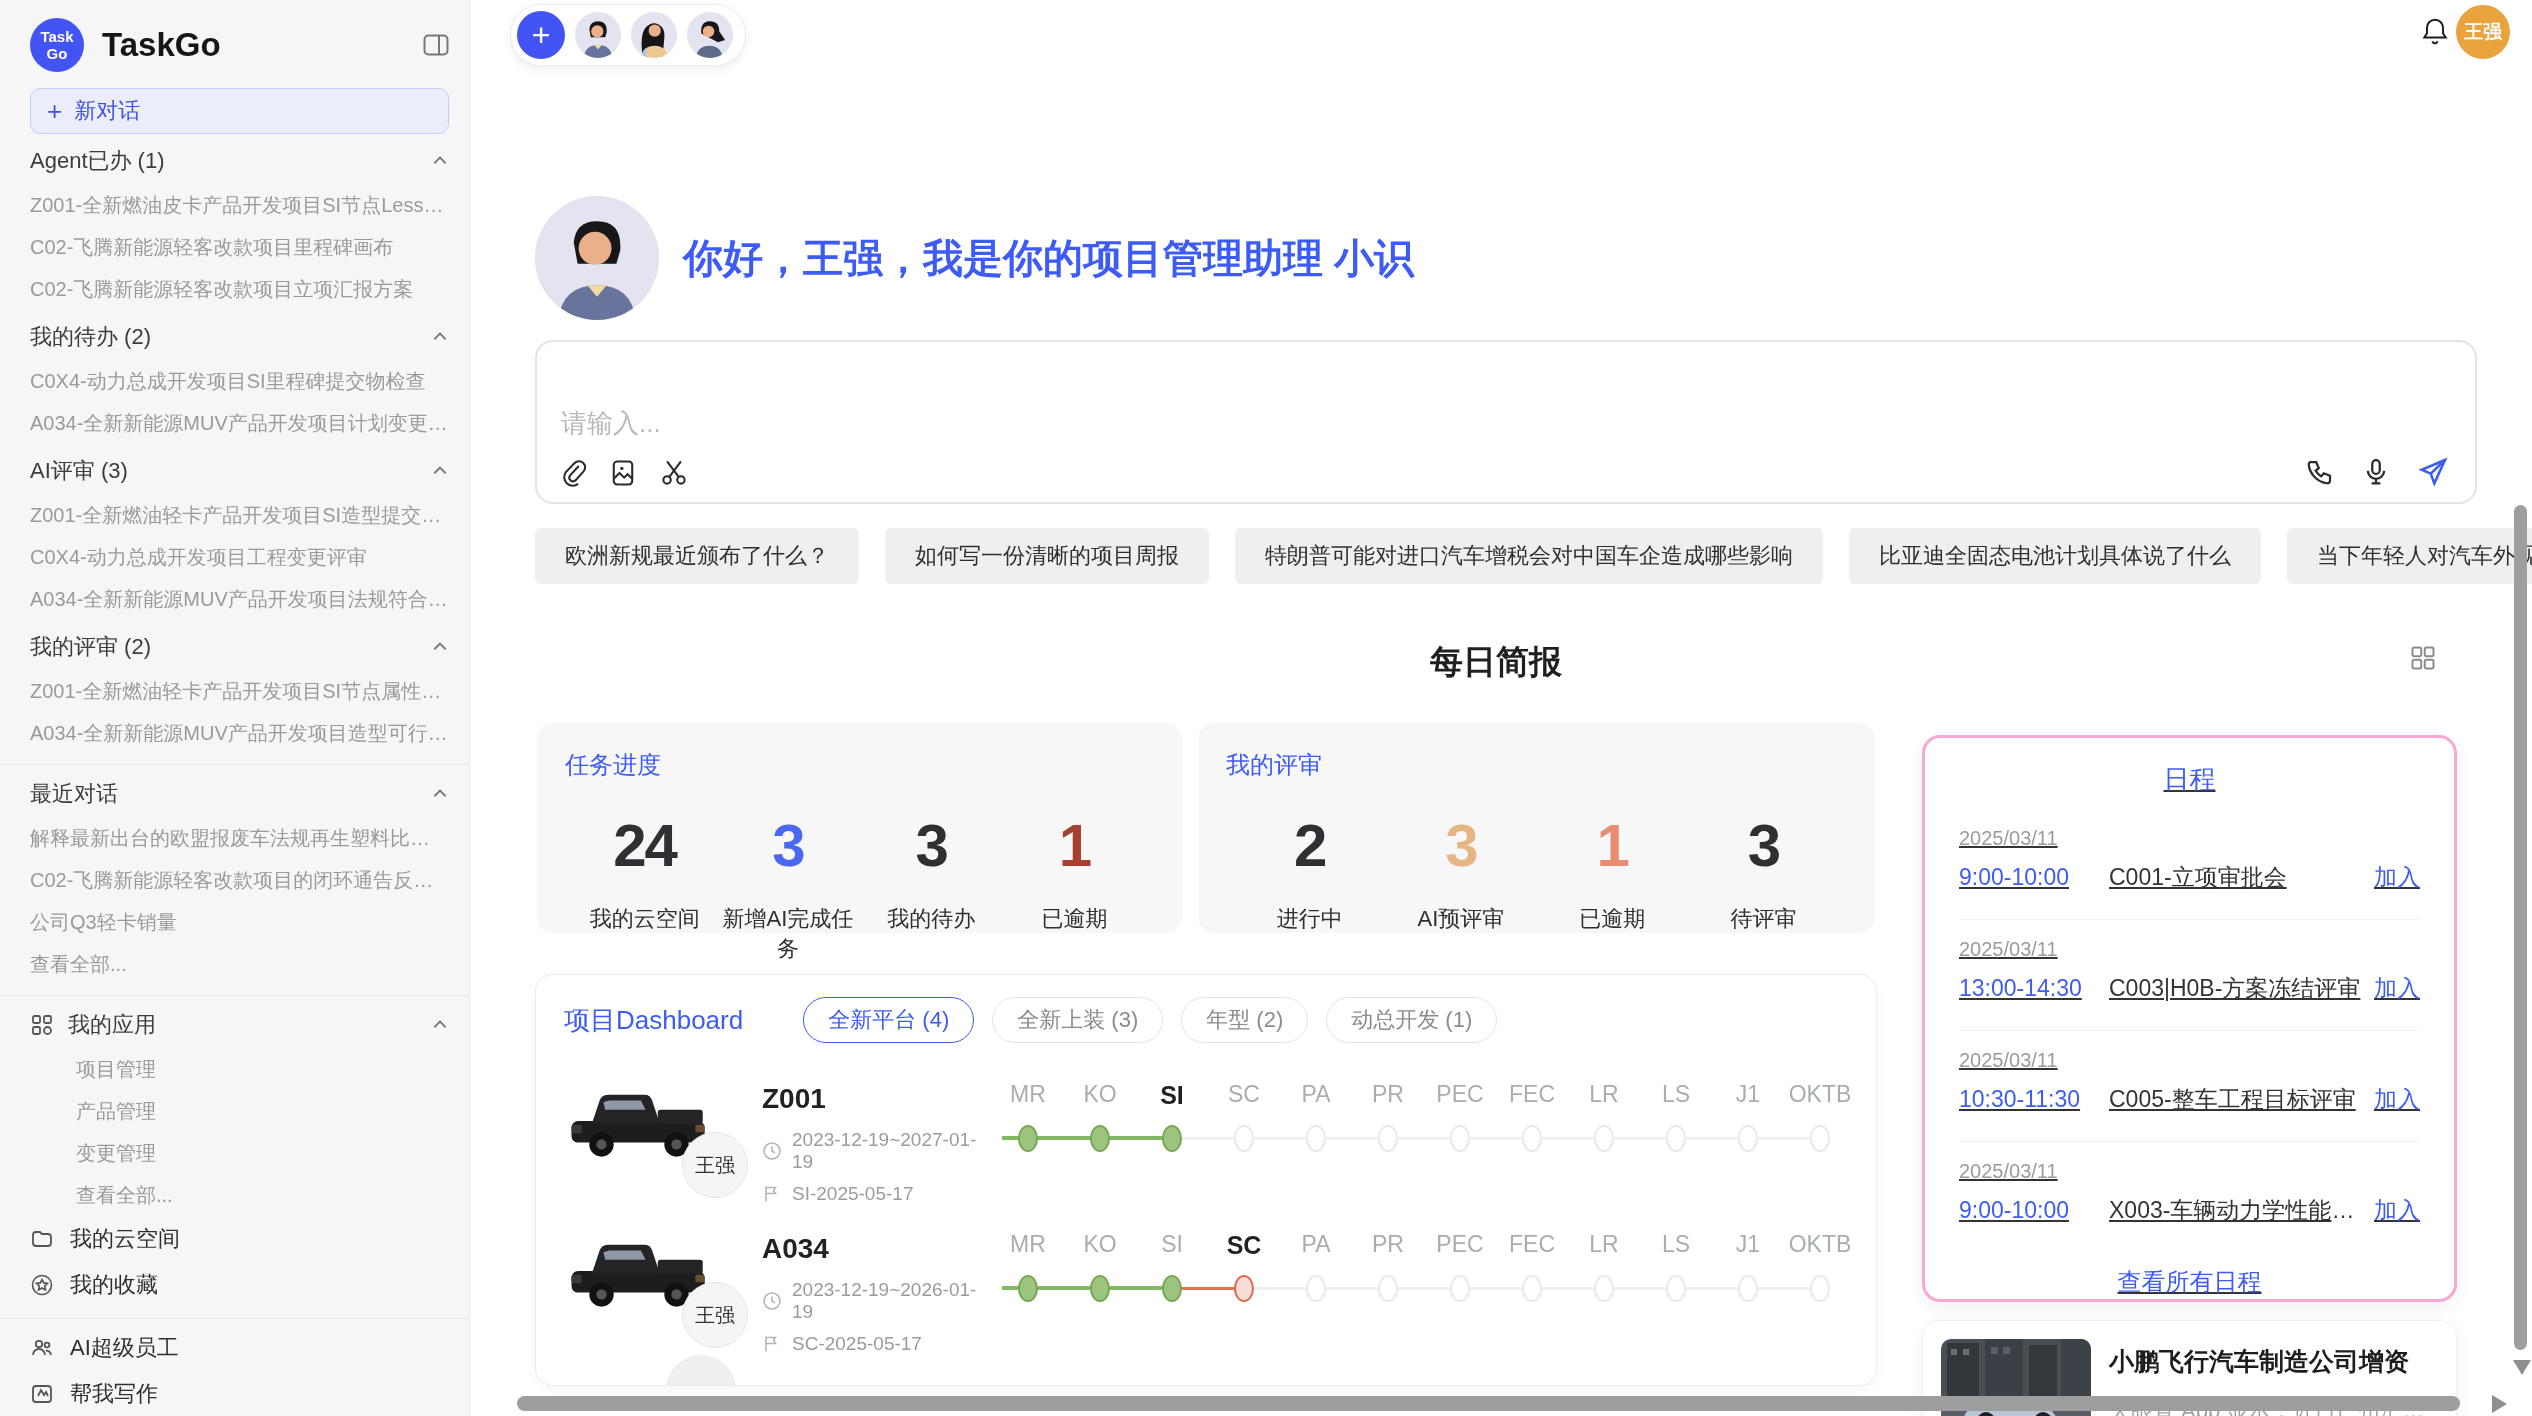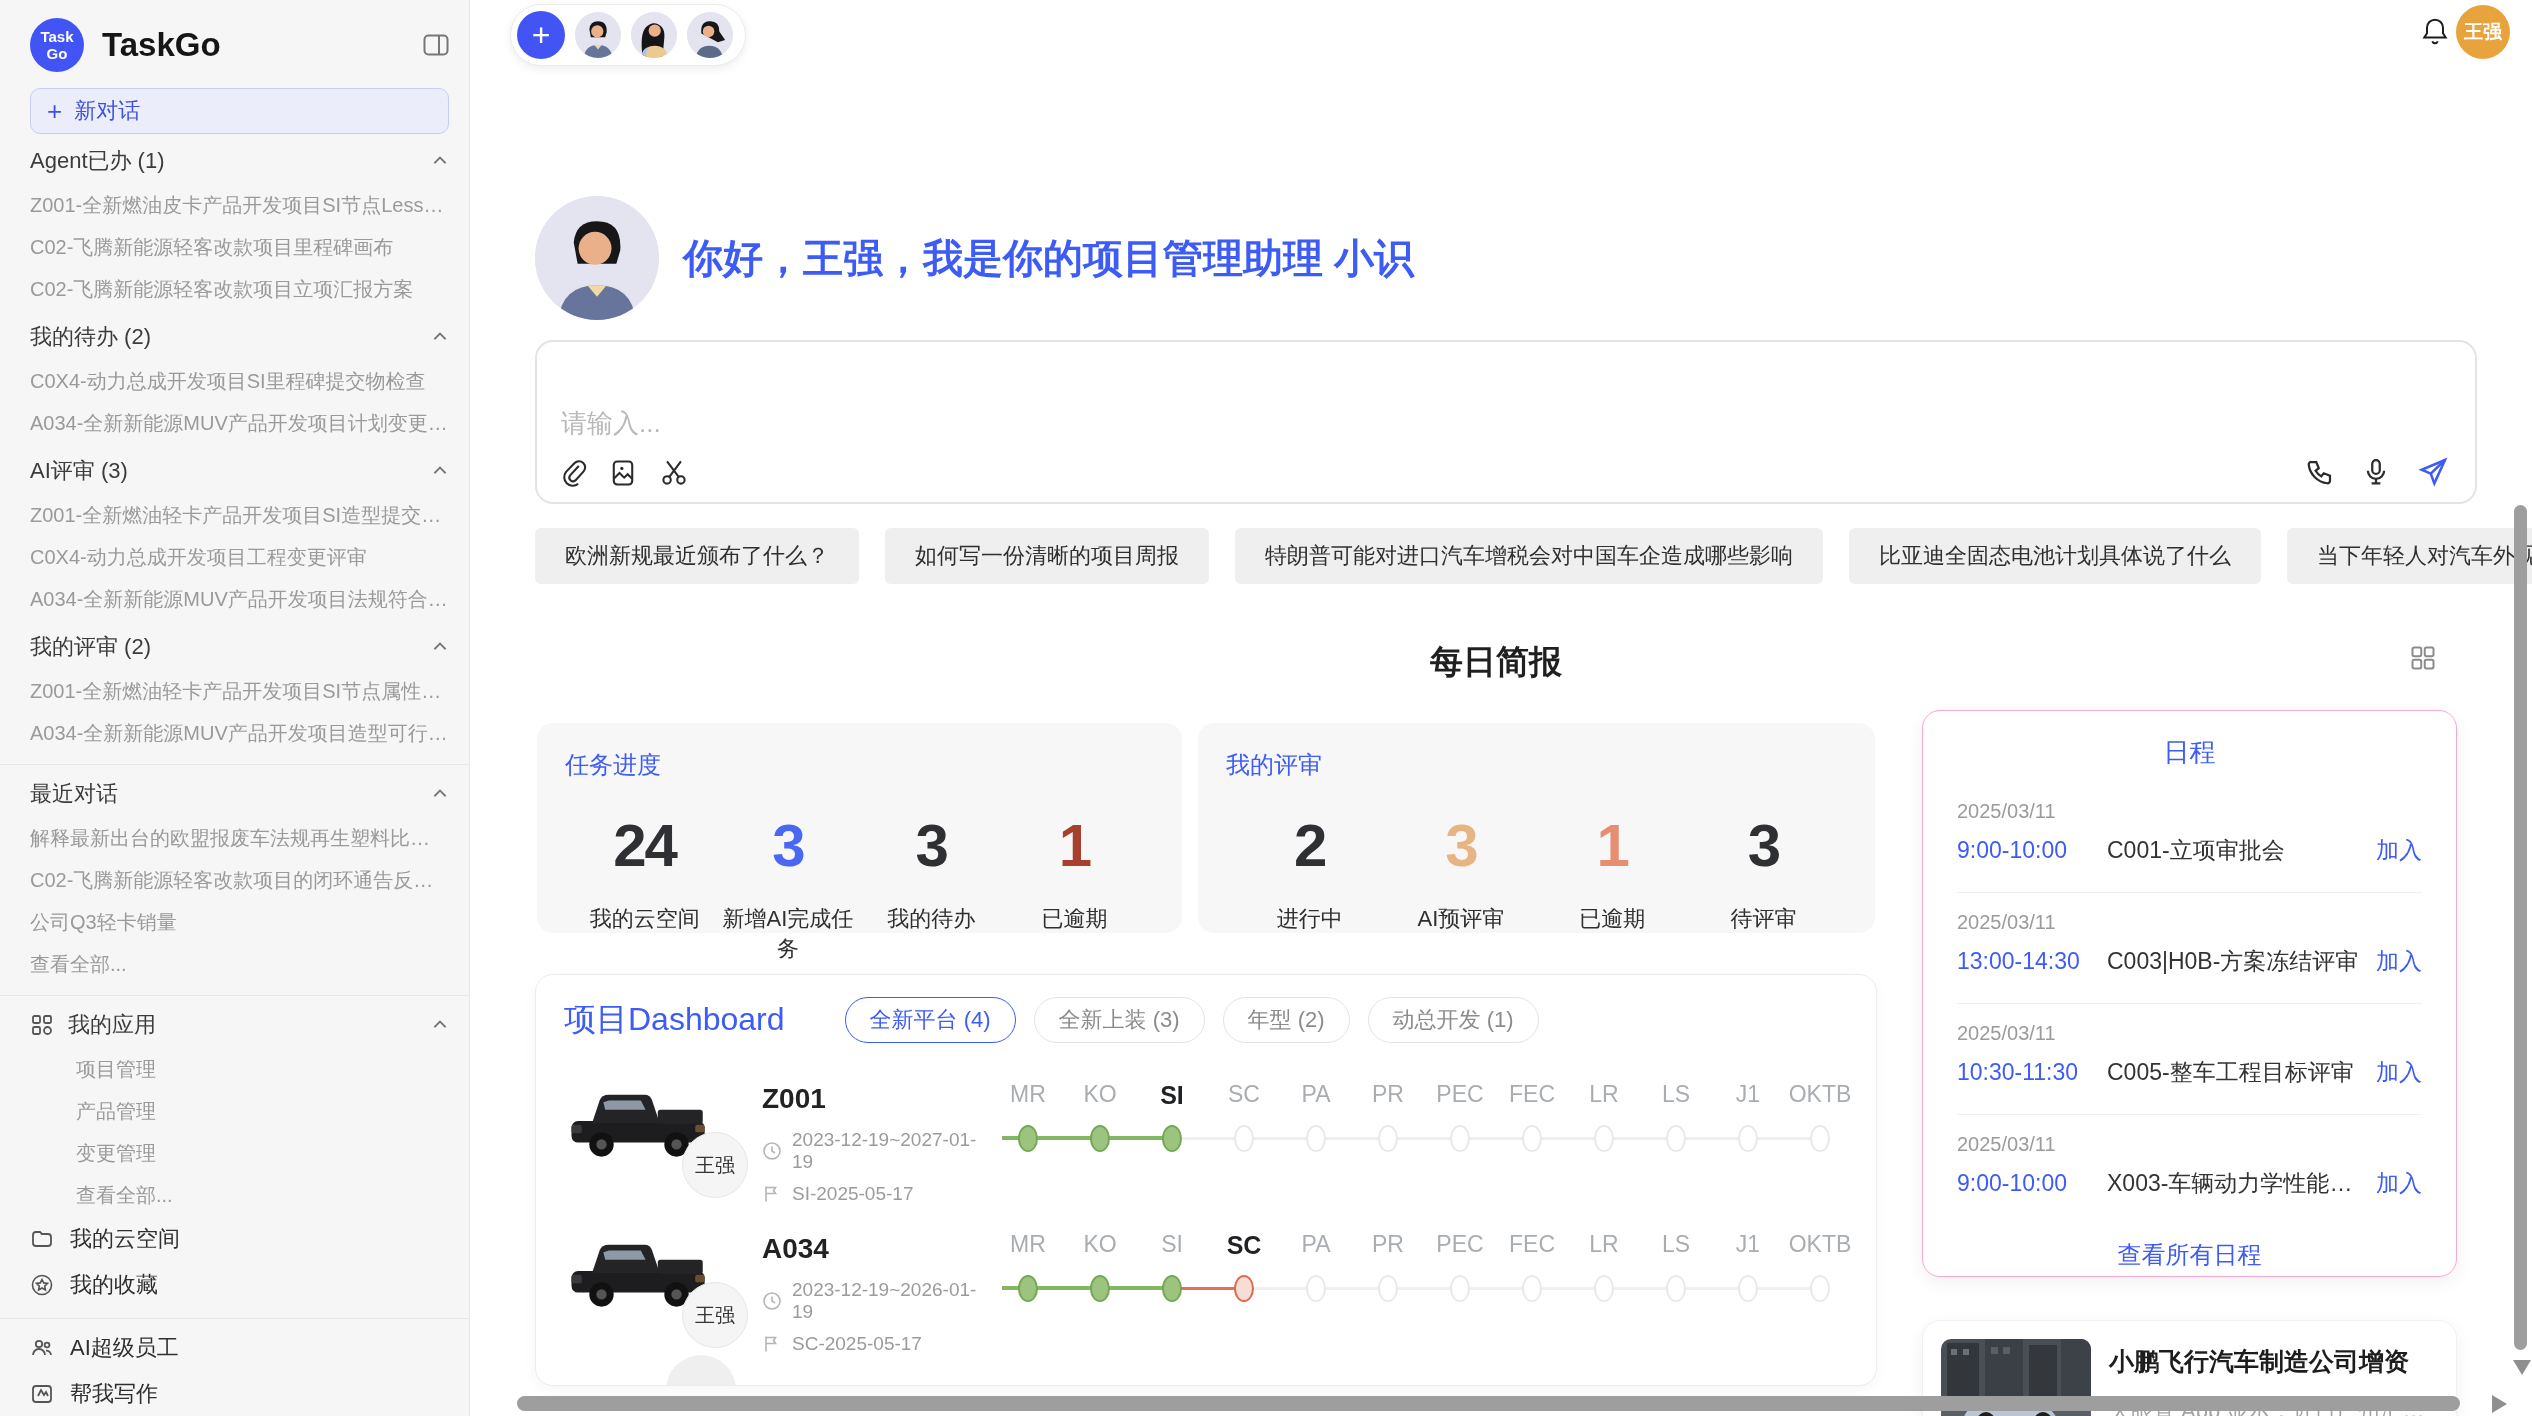--- a/index.html
+++ b/index.html
@@ -71,21 +71,21 @@
   .stat-card.c1{width:645px;} .stat-card.c2{width:677px;}
   .card-title{font-size:24px;color:#3D5BF5;font-weight:500;}
   .stat-row{display:flex;margin-top:30px;padding:0 8px;}
   .stat{flex:1;text-align:center;}
   .stat .v{font-size:60px;font-weight:600;letter-spacing:-2px;color:#2f3033;}
   .stat .l{margin-top:24px;font-size:22px;color:#2f2f2f;}
 
   .dash{position:absolute;left:65px;top:974px;width:1342px;height:412px;background:#fff;
         border:1px solid #ececec;border-radius:18px;box-shadow:0 4px 14px rgba(0,0,0,.04);overflow:hidden;}
   .dash-head{display:flex;align-items:center;padding:22px 28px 6px;}
-  .dash-title{font-size:32px;color:#3D5BF5;font-weight:500;}
+  .dash-title{font-size:26px;color:#3D5BF5;font-weight:500;}
   .tabs{display:flex;gap:18px;margin-left:60px;}
   .tab{height:46px;padding:0 24px;border-radius:999px;border:1px solid #e3e3e3;background:#fff;
        color:#8b8b8b;font-size:22px;cursor:pointer;font-family:inherit;}
   .tab.active{border:1.5px solid #3D5BF5;color:#3D5BF5;}
   #proj-list{padding-top:10px;}
   .proj-row{display:flex;align-items:flex-start;padding:22px 20px 4px 28px;}
   .proj-img{position:relative;width:150px;flex:0 0 150px;}
   .owner-badge{position:absolute;right:-34px;bottom:-22px;width:66px;height:66px;border-radius:50%;
                background:#f5f5f5;border:1px solid #e6e6e6;display:flex;align-items:center;
                justify-content:center;font-size:20px;color:#333;}
@@ -100,23 +100,23 @@
           border-radius:50%;background:#fff;border:2px solid #e9e9e9;z-index:2;}
   .ms-dot.done{background:#9cc47e;border-color:#74a855;}
   .ms-dot.alert{background:#f6ddd5;border-color:#dd6b4d;}
   .seg{position:absolute;top:56px;height:3px;background:#f0f0f0;z-index:1;}
   .seg-l{left:0;right:50%;} .seg-r{left:50%;right:0;}
   .seg-l.stub{left:10px;}
   .seg-green{background:#82b864;height:4px;top:55px;}
   .seg-orange{background:#df7352;}
   .peek{position:absolute;left:130px;bottom:-40px;width:70px;height:70px;border-radius:50%;background:#efefef;}
 
-  .sched{position:absolute;left:1452px;top:710px;width:535px;height:567px;background:#fff;
-         border:1px solid #f9a8d4;border-radius:18px;box-shadow:0 6px 18px rgba(0,0,0,.06);
-         padding:24px 34px 0;}
+  .sched{position:absolute;left:1452px;top:735px;width:535px;height:567px;background:#fff;
+         border:3px solid #f9a8d4;border-radius:18px;box-shadow:0 6px 18px rgba(0,0,0,.06);
+         padding:24px 34px 0;text-decoration:underline;}
   .sched-title{text-align:center;font-size:26px;color:#3D5BF5;font-weight:500;margin-bottom:12px;}
   .ev{padding:18px 0 26px;border-bottom:1px solid #f1f1f1;}
   .ev:last-child{border-bottom:none;}
   .ev-date{font-size:20px;color:#9b9b9b;margin-bottom:12px;}
   .ev-row{display:flex;align-items:center;}
   .ev-time{width:150px;font-size:23px;color:#3D5BF5;}
   .ev-name{flex:1;font-size:23px;color:#333;white-space:nowrap;overflow:hidden;text-overflow:ellipsis;}
   .ev-join{font-size:23px;color:#3D5BF5;cursor:pointer;margin-left:12px;}
   .view-all{text-align:center;font-size:24px;color:#3D5BF5;margin-top:14px;cursor:pointer;}
 

